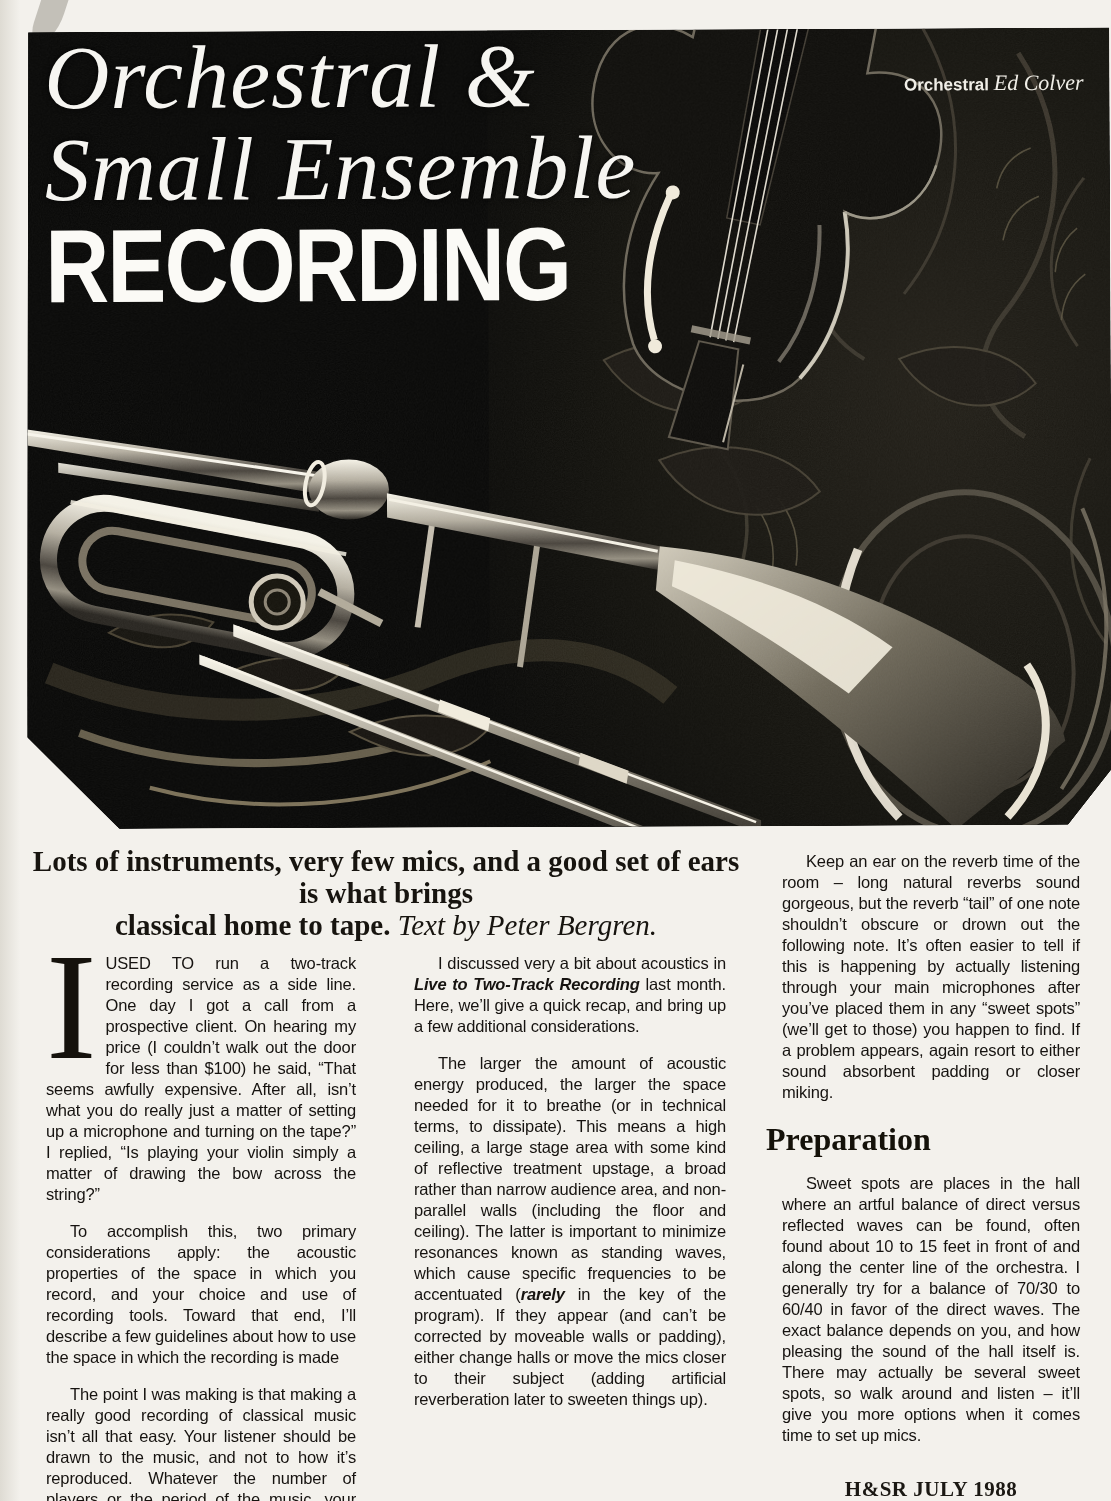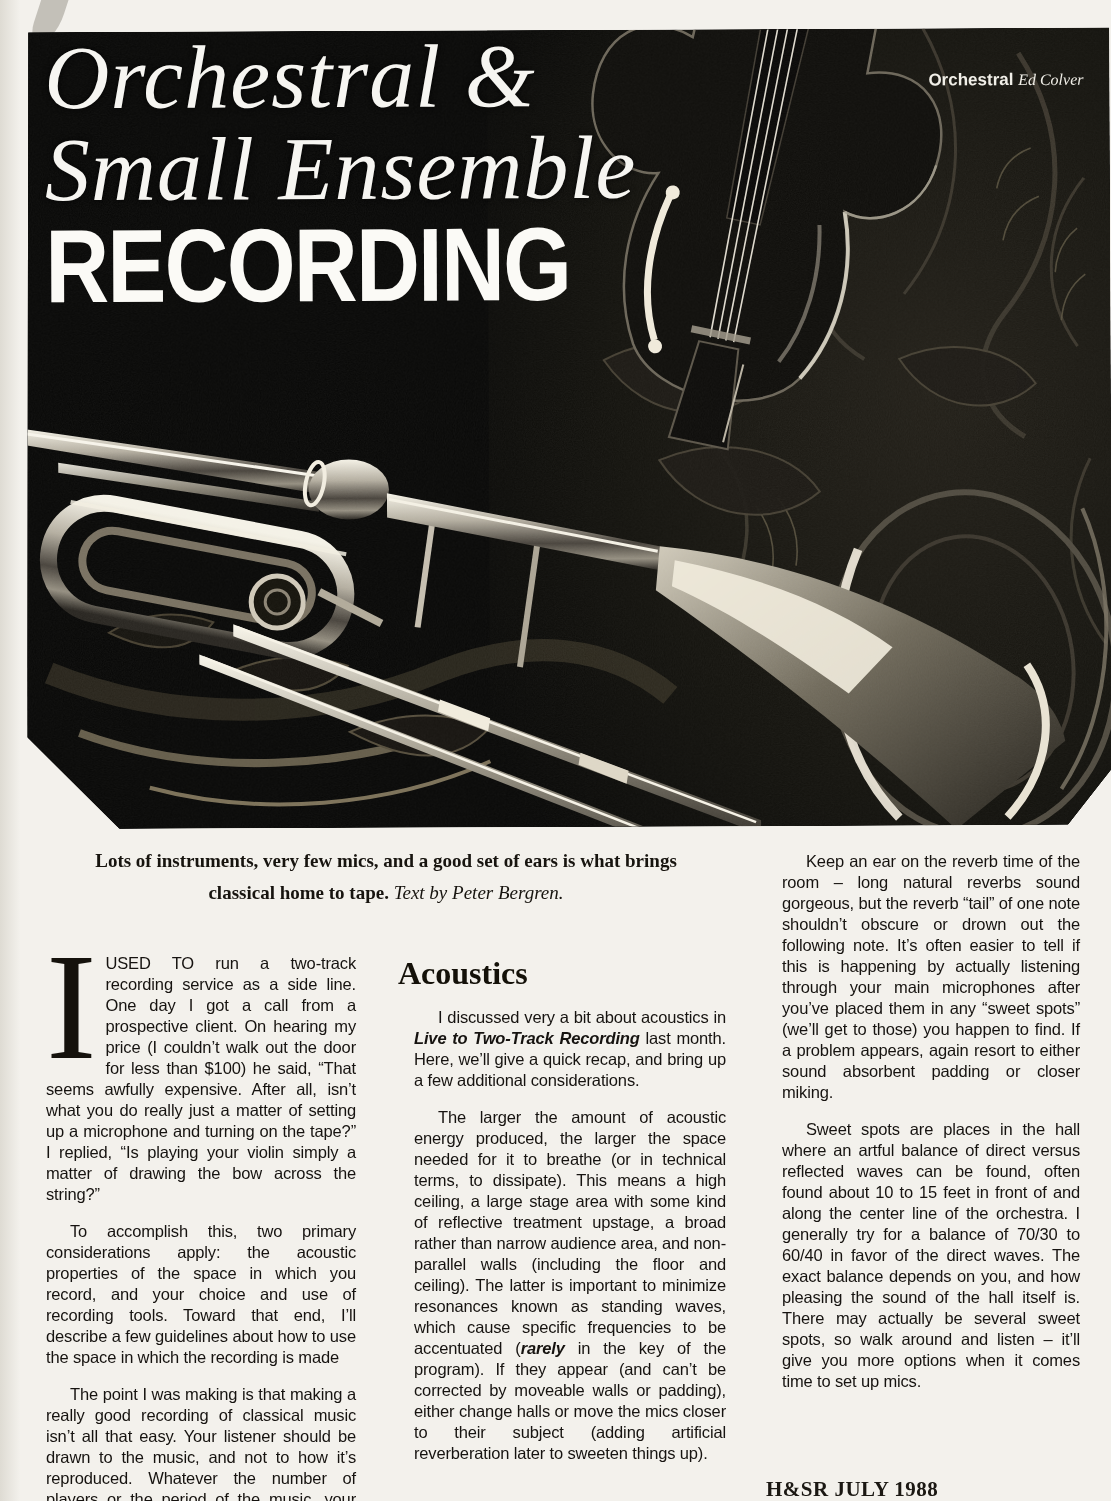--- a/index.html
+++ b/index.html
@@ -19,43 +19,43 @@
   .hero svg{position:absolute;left:0;top:0;width:100%;height:100%;}
 
   .title{position:absolute;left:28px;top:0;color:#f6f5f1;z-index:3;}
   .t-it{font:italic 400 90px/92px "Liberation Serif",serif;letter-spacing:1px;
         text-shadow:0 0 6px rgba(0,0,0,.8);}
   .t-rec{font:700 104px/100px "Liberation Sans",sans-serif;letter-spacing:-2px;
          transform:scaleX(.85);transform-origin:left;margin-top:0;color:#fbfaf6;}
 
   .credit{position:absolute;top:42px;right:26px;z-index:3;color:#f0eee7;font-size:17px;}
   .credit .lbl{font-weight:700;font-family:"Liberation Sans",sans-serif;}
-  .credit .nm{font-style:italic;font-family:"Liberation Serif",serif;font-size:16px;margin-top:8px;}
+  .credit .nm{font-style:italic;font-family:"Liberation Serif",serif;font-size:22px;margin-top:8px;}
 
   
   .lede{position:absolute;left:28px;top:845px;width:716px;text-align:center;
-        font-family:"Liberation Serif",serif;font-weight:700;font-size:19px;
+        font-family:"Liberation Serif",serif;font-weight:700;font-size:29px;
         line-height:32px;color:#17140f;}
   .lede .by{font-style:italic;font-weight:400;text-align:center;}
 
   
   .col{position:absolute;font-size:16.5px;line-height:21px;letter-spacing:-0.15px;
        color:#161310;text-align:justify;overflow:hidden;}
   .col p{margin:16px;}
   .col p.ind{text-indent:24px;}
   .col1{left:30px;top:937px;width:342px;height:564px;}
   .col2{left:398px;top:937px;width:344px;height:564px;}
   .col3{left:766px;top:835px;width:330px;height:666px;}
   .heading{font-family:"Liberation Serif",serif;font-weight:700;font-size:32px;
            line-height:36px;margin:18px 0 9px;color:#141109;text-align:left;letter-spacing:0;}
   .it{font-style:italic;font-weight:bold;}
   .dropcap{float:left;font-family:"Liberation Serif",serif;font-weight:400;
            font-size:152px;line-height:105px;height:105px;margin:2px 9px 0 0;color:#15120c;}
 
-  .footer{position:absolute;left:766px;top:1477px;width:330px;text-align:left;
+  .footer{position:absolute;left:766px;top:1477px;width:330px;text-align:center;
           font-family:"Liberation Serif",serif;font-weight:700;font-size:21px;
           letter-spacing:.5px;color:#1b1813;}
 </style>
 </head>
 <body>
 
 <div class="page">
 
   <div class="curl"></div>
 
@@ -206,25 +206,25 @@
     <div><span>classical home to tape. </span><span class="by">Text by Peter Bergren.</span></div>
   </div>
 
   <div class="col col1">
     <p><span class="dropcap">I</span><span>USED TO run a two-track recording service as a side line. One day I got a call from a prospective client. On hearing my price (I couldn’t walk out the door for less than $100) he said, “That seems awfully expensive. After all, isn’t what you do really just a matter of setting up a microphone and turning on the tape?” I replied, “Is playing your violin simply a matter of drawing the bow across the string?”</span></p>
     <p class="ind">To accomplish this, two primary considerations apply: the acoustic properties of the space in which you record, and your choice and use of recording tools. Toward that end, I’ll describe a few guidelines about how to use the space in which the recording is made</p>
     <p class="ind">The point I was making is that making a really good recording of classical music isn’t all that easy. Your listener should be drawn to the music, and not to how it’s reproduced. Whatever the number of players or the period of the music, your goal should be to transport the listener to “the best seat in the house.”</p>
   </div>
 
   <div class="col col2">
-    <h2 class="heading">Acoustics</h2>
     <p class="ind"><span>I discussed very a bit about acoustics in </span><span class="it">Live to Two-Track Recording</span><span> last month. Here, we’ll give a quick recap, and bring up a few additional considerations.</span></p>
     <p class="ind"><span>The larger the amount of acoustic energy produced, the larger the space needed for it to breathe (or in technical terms, to dissipate). This means a high ceiling, a large stage area with some kind of reflective treatment upstage, a broad rather than narrow audience area, and non-parallel walls (including the floor and ceiling). The latter is important to minimize resonances known as standing waves, which cause specific frequencies to be accentuated (</span><span class="it">rarely</span><span> in the key of the program). If they appear (and can’t be corrected by moveable walls or padding), either change halls or move the mics closer to their subject (adding artificial reverberation later to sweeten things up).</span></p>
   </div>
 
   <div class="col col3">
     <p class="ind">Keep an ear on the reverb time of the room – long natural reverbs sound gorgeous, but the reverb “tail” of one note shouldn’t obscure or drown out the following note. It’s often easier to tell if this is happening by actually listening through your main microphones after you’ve placed them in any “sweet spots” (we’ll get to those) you happen to find. If a problem appears, again resort to either sound absorbent padding or closer miking.</p>
+    <h2 class="heading">Preparation</h2>
     <p class="ind">Sweet spots are places in the hall where an artful balance of direct versus reflected waves can be found, often found about 10 to 15 feet in front of and along the center line of the orchestra. I generally try for a balance of 70/30 to 60/40 in favor of the direct waves. The exact balance depends on you, and how pleasing the sound of the hall itself is. There may actually be several sweet spots, so walk around and listen – it’ll give you more options when it comes time to set up mics.</p>
   </div>
 
   <div class="footer">H&amp;SR JULY 1988</div>
 
 </div>
 
 </body></html>

